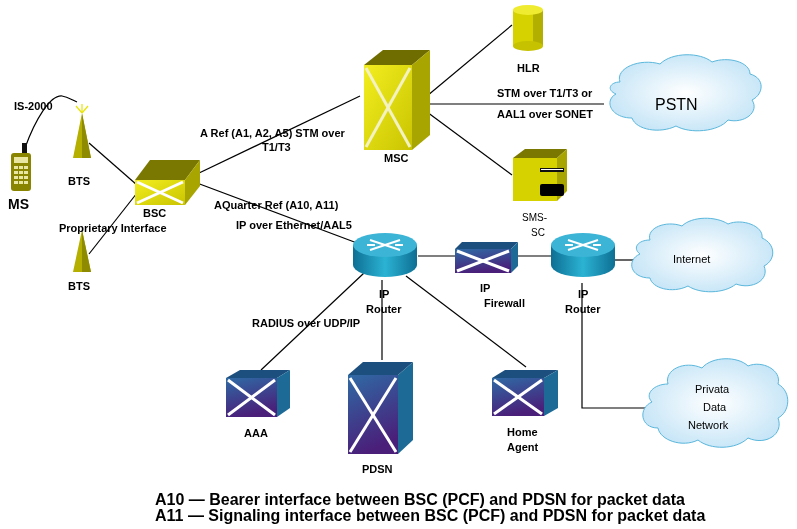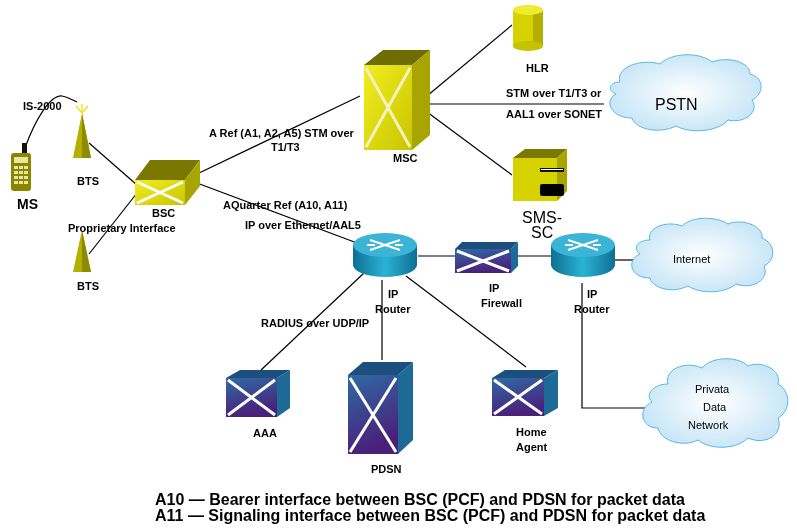--- a/index.html
+++ b/index.html
@@ -1,23 +1,23 @@
 <!DOCTYPE html>
 <html><head>
 <meta charset="utf-8">
 <style>
   html, body { margin: 0; padding: 0; background: #ffffff; }
   body { width: 797px; height: 529px; position: relative; overflow: hidden;
          font-family: "Liberation Sans", sans-serif; }
   #diagram { position: absolute; left: 0; top: 0; }
   .lbl { position: absolute; font-family: "Liberation Sans", sans-serif; font-weight: bold;
-         font-size: 11px; color: #000; white-space: nowrap; line-height: 13px; text-align: right; margin-left: 9px; }
+         font-size: 11px; color: #000; white-space: nowrap; line-height: 13px; text-align: right; }
   .cloud-lbl { position: absolute; font-family: "Liberation Sans", sans-serif; font-size: 11px;
                color: #000; text-align: center; line-height: 17px; }
-  .sms-lbl { position: absolute; font-family: "Liberation Sans", sans-serif; font-size: 16px;
+  .sms-lbl { position: absolute; font-family: "Liberation Sans", sans-serif; font-size: 10px;
              color: #000; line-height: 15px; text-align: center; }
   .legend { position: absolute; left: 155px; font-family: "Liberation Sans", sans-serif;
             font-weight: bold; font-size: 16px; color: #000; white-space: nowrap; }
 </style>
 </head>
 <body>
 
 <svg id="diagram" width="797" height="529" viewBox="0 0 797 529">
   <defs>
     <linearGradient id="yfront" x1="0" y1="0" x2="1" y2="1">
@@ -198,21 +198,21 @@
 <div class="sms-lbl" style="left:531px;top:225px;">SC</div>
 <div class="cloud-lbl" style="left:655px;top:96px;font-size:16px;">PSTN</div>
 <div class="cloud-lbl" style="left:673px;top:251px;">Internet</div>
 <div class="cloud-lbl" style="left:695px;top:381px;">Privata</div>
 <div class="cloud-lbl" style="left:703px;top:399px;">Data</div>
 <div class="cloud-lbl" style="left:688px;top:417px;">Network</div>
 
 <div class="lbl" style="left:379px;top:288px;">IP</div>
 <div class="lbl" style="left:366px;top:303px;">Router</div>
 <div class="lbl" style="left:480px;top:282px;">IP</div>
-<div class="lbl" style="left:472px;top:297px;">Firewall</div>
+<div class="lbl" style="left:484px;top:297px;">Firewall</div>
 <div class="lbl" style="left:578px;top:288px;">IP</div>
 <div class="lbl" style="left:565px;top:303px;">Router</div>
 
 <div class="lbl" style="left:244px;top:427px;">AAA</div>
 <div class="lbl" style="left:362px;top:463px;">PDSN</div>
 <div class="lbl" style="left:507px;top:426px;">Home</div>
 <div class="lbl" style="left:507px;top:441px;">Agent</div>
 
 <div class="lbl" style="left:14px;top:100px;">IS-2000</div>
 <div class="lbl" style="left:59px;top:222px;">Proprietary Interface</div>

